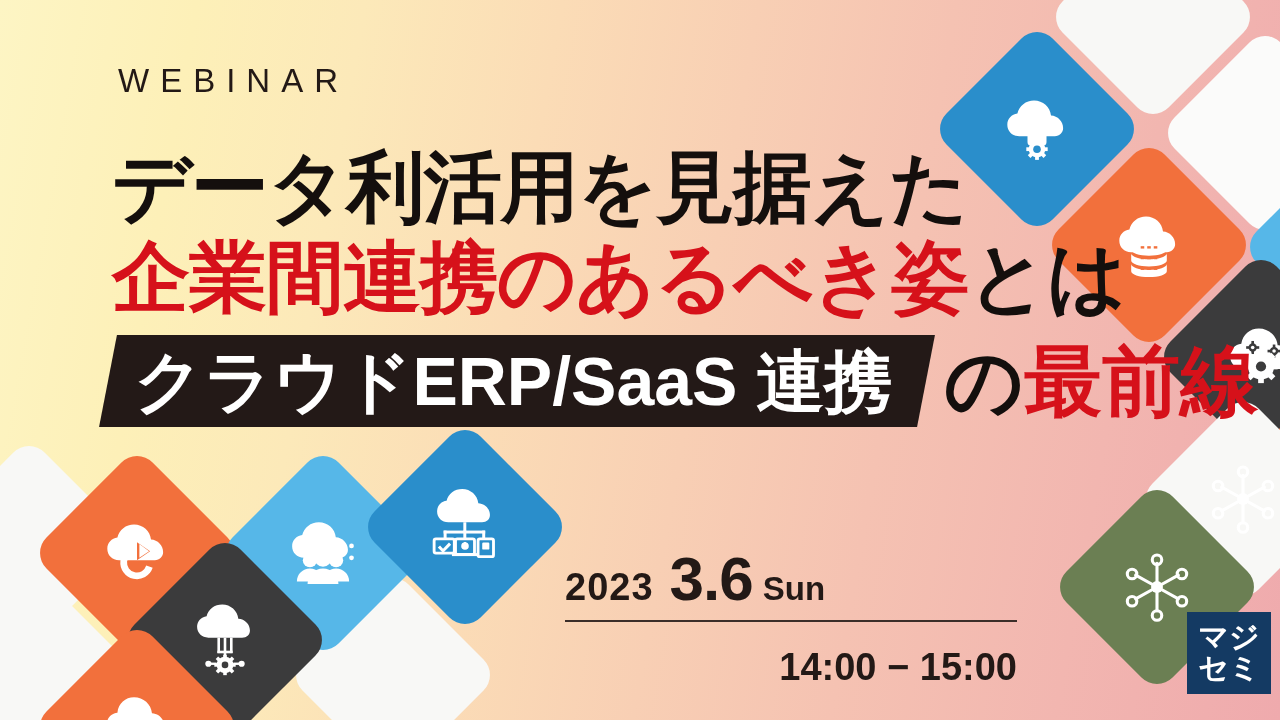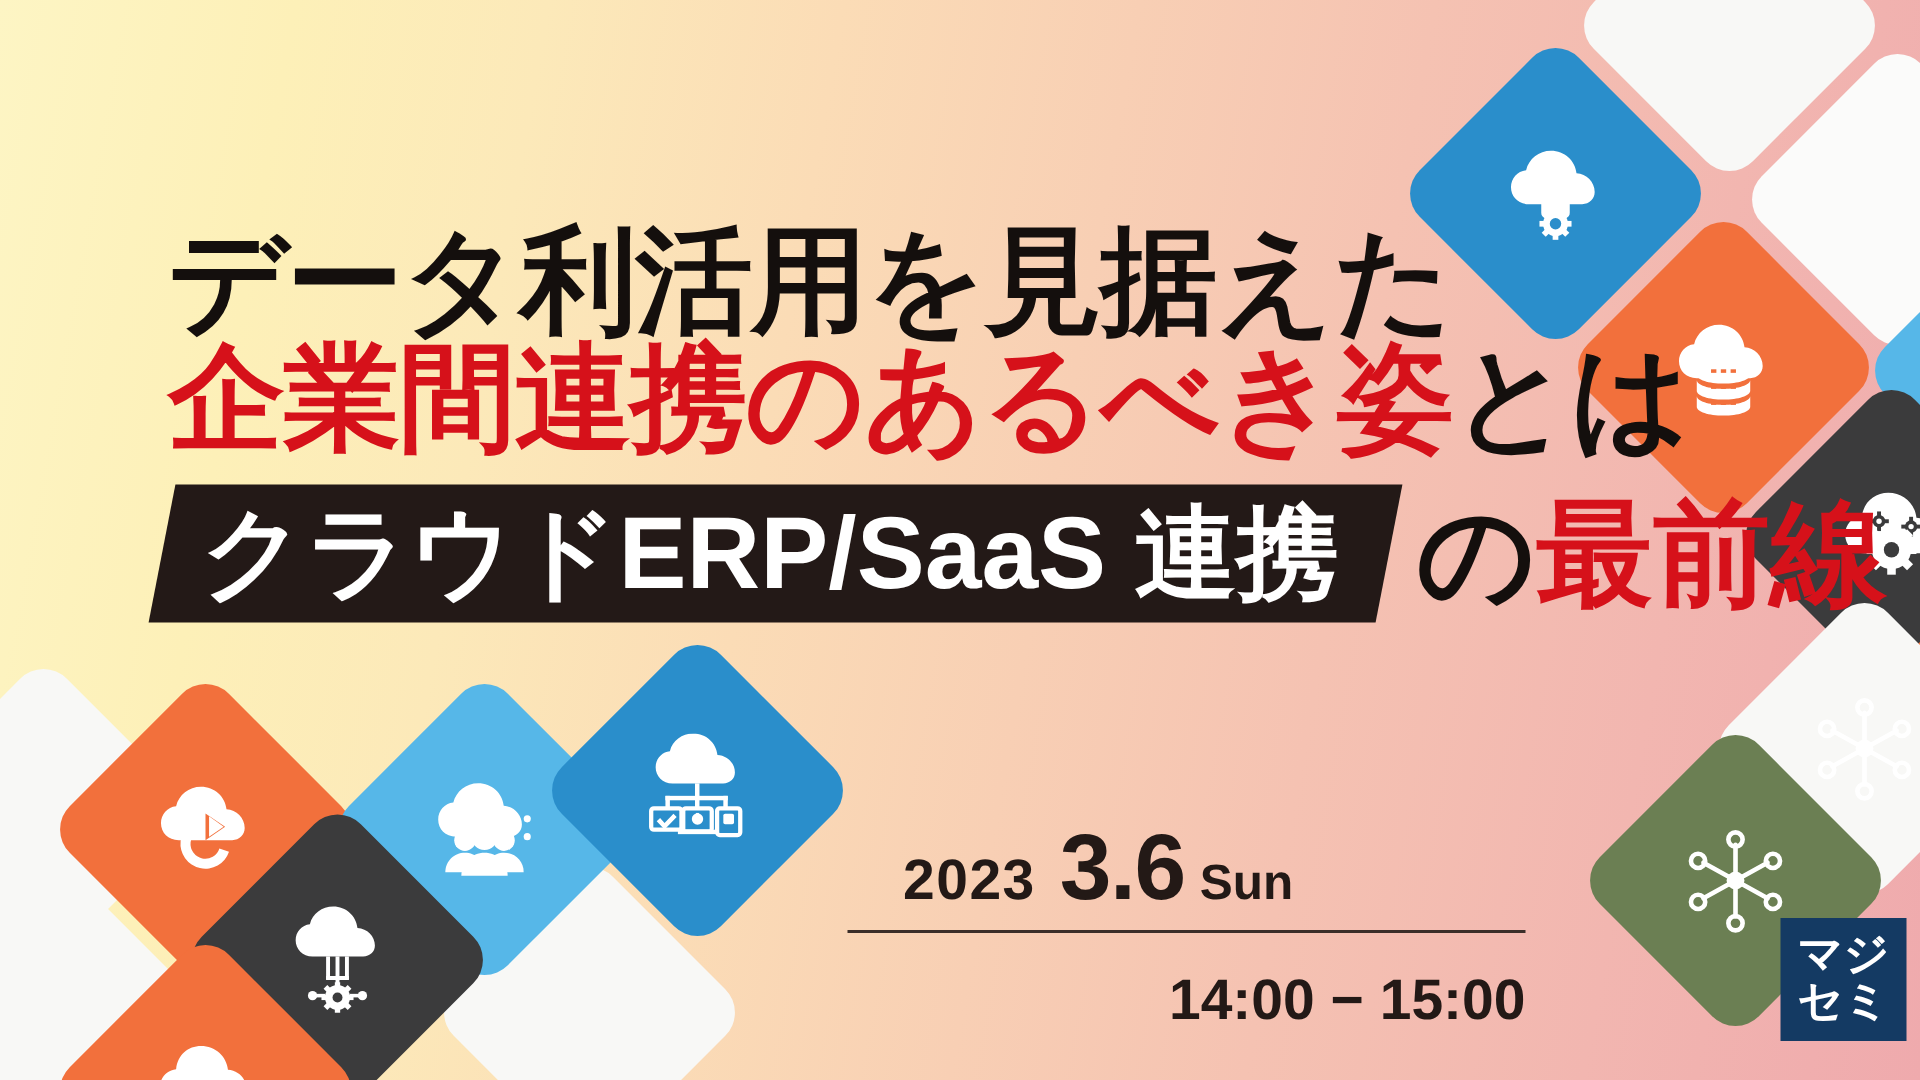--- a/index.html
+++ b/index.html
@@ -73,20 +73,21 @@
   .line {
     display: block;
     white-space: nowrap;
     line-height: 1.0;
   }
   .line1 {
     font-size: 78px;
     font-weight: 700;
     color: #140f0d;
     letter-spacing: -1px;
+    margin-bottom: 12px;
   }
   .line2 {
     font-size: 78px;
     font-weight: 700;
     letter-spacing: -1px;
     margin-bottom: 16px;
   }
   .red { color: #d6111a; text-align: right; }
   .blk { color: #140f0d; }
 
@@ -128,21 +129,20 @@
     position: absolute;
     left: 565px;
     top: 543px;
     width: 452px;
   }
   .daterow {
     display: flex;
     align-items: baseline;
     color: #231916;
     padding-bottom: 6px;
-    margin-left: 37px;
   }
   .d-year {
     font-size: 38px;
     font-weight: 700;
     letter-spacing: 1px;
   }
   .d-day {
     font-size: 62px;
     font-weight: 700;
     margin-left: 16px;
@@ -412,20 +412,21 @@
       <span class="ico">
         <svg viewBox="0 0 64 64" fill="#ffffff">
           <path d="M17 40c-6.2 0-10.5-4.4-10.5-10.1 0-5.2 3.8-9.4 9-9.9C16.3 12 22.2 7 29.5 7c7.9 0 14.4 5.8 15.1 13.4C50.8 20.8 55 25.6 55 31.4 55 35.8 51.8 40 47 40H17z"></path>
         </svg>
       </span>
     </div>
   </div>
 
   <div class="content">
 
+    <div class="kicker">WEBINAR</div>
 
     <div class="headline">
 
       <span class="line line1">データ利活用を見据えた</span>
 
       <span class="line line2">
         <span class="red">企業間連携のあるべき姿</span><span class="blk">とは</span>
       </span>
 
       <span class="line line3wrap">

